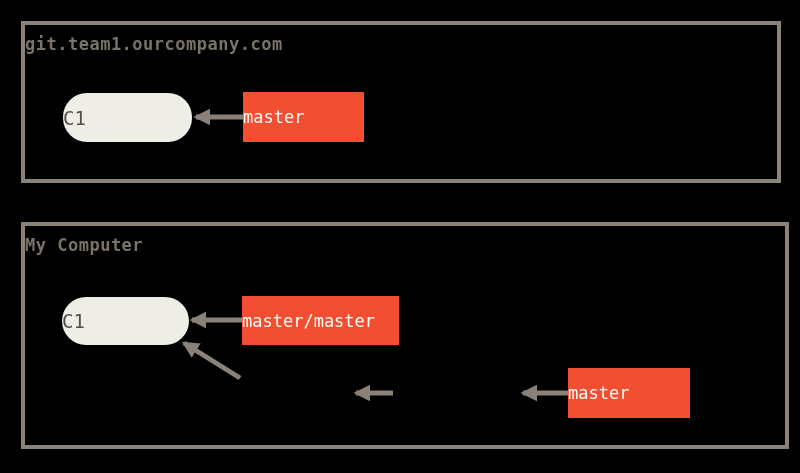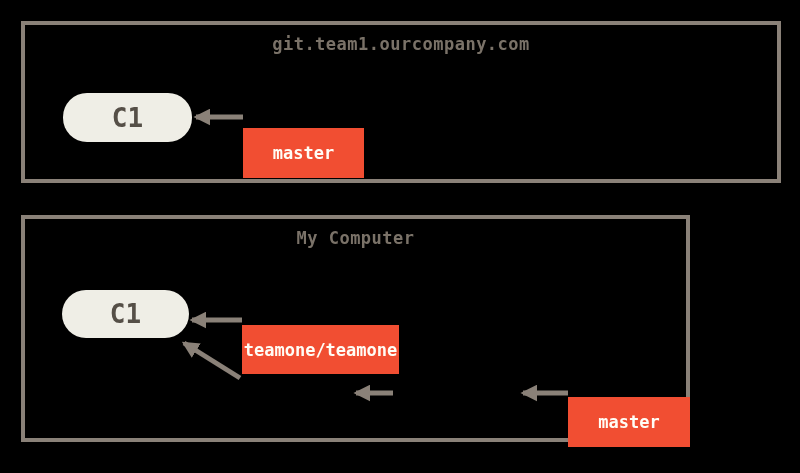--- a/index.html
+++ b/index.html
@@ -23,53 +23,52 @@
     position: relative;
     width: 800px; height: 473px;
     background: var(--background);
   }
   .repo-box {
     position: absolute;
     border: 4px solid var(--box-border);
     background: transparent;
   }
   .repo-box.remote { left: 21px; top: 21px; width: 760px; height: 162px; }
-  .repo-box.local  { left: 21px; top: 215px; width: 669px; height: 227px; }
+  .repo-box.local  { left: 21px; top: 222px; width: 768px; height: 227px; }
   .box-title {
     position: absolute;
     left: 0; top: 9px; width: 100%;
-    text-align: center;
+    text-align: left;
     font-weight: bold;
     font-size: 17px;
     line-height: 20px;
     color: var(--title-text);
     letter-spacing: 0.5px;
   }
   .commit-node {
     position: absolute;
     background: var(--commit-fill);
     border-radius: 24px;
     display: flex;
     align-items: center;
-    justify-content: center;
-    font-weight: bold;
-    font-size: 26px;
+    justify-content: flex-start;
+    font-weight: normal;
+    font-size: 19px;
     color: var(--commit-text);
   }
   .branch-label {
     position: absolute;
     background: var(--branch-fill);
     display: flex;
     align-items: center;
-    justify-content: center;
-    font-weight: bold;
+    justify-content: flex-start;
+    font-weight: normal;
     font-size: 17px;
     color: var(--branch-text);
     white-space: nowrap;
-    margin-top: 36px;
   }
   
   .remote .commit-c1 { left: 38px; top: 68px; width: 129px; height: 49px; }
   .remote .branch-master { left: 218px; top: 67px; width: 121px; height: 50px; }
   
   .local .commit-c1 { left: 37px;  top: 71px;  width: 127px; height: 48px; }
   .local .branch-teamone { left: 217px; top: 70px; width: 157px; height: 49px; }
   .local .commit-c2 { left: 202px; top: 143px; width: 126px; height: 48px; }
   .local .commit-c3 { left: 368px; top: 143px; width: 127px; height: 48px; }
   .local .branch-master { left: 543px; top: 142px; width: 122px; height: 50px; }
@@ -99,21 +98,21 @@
       <span>master</span>
     </div>
   </div>
 
   <div class="repo-box local">
     <div class="box-title">My Computer</div>
     <div class="commit-node commit-c1">
       <span>C1</span>
     </div>
     <div class="branch-label branch-teamone">
-      <span>teamone/teamone</span>
+      <span>master/master</span>
     </div>
     <div class="branch-label branch-master">
       <span>master</span>
     </div>
   </div>
 
   <svg class="arrows-layer" viewBox="0 0 800 473" xmlns="http://www.w3.org/2000/svg">
     <defs>
       <marker id="arrowhead" viewBox="0 0 10 10" refX="8.5" refY="5" markerWidth="3.4" markerHeight="3.4" orient="auto-start-reverse">
         <path class="arrowhead-shape" d="M0 0 L10 5 L0 10 z"></path>

